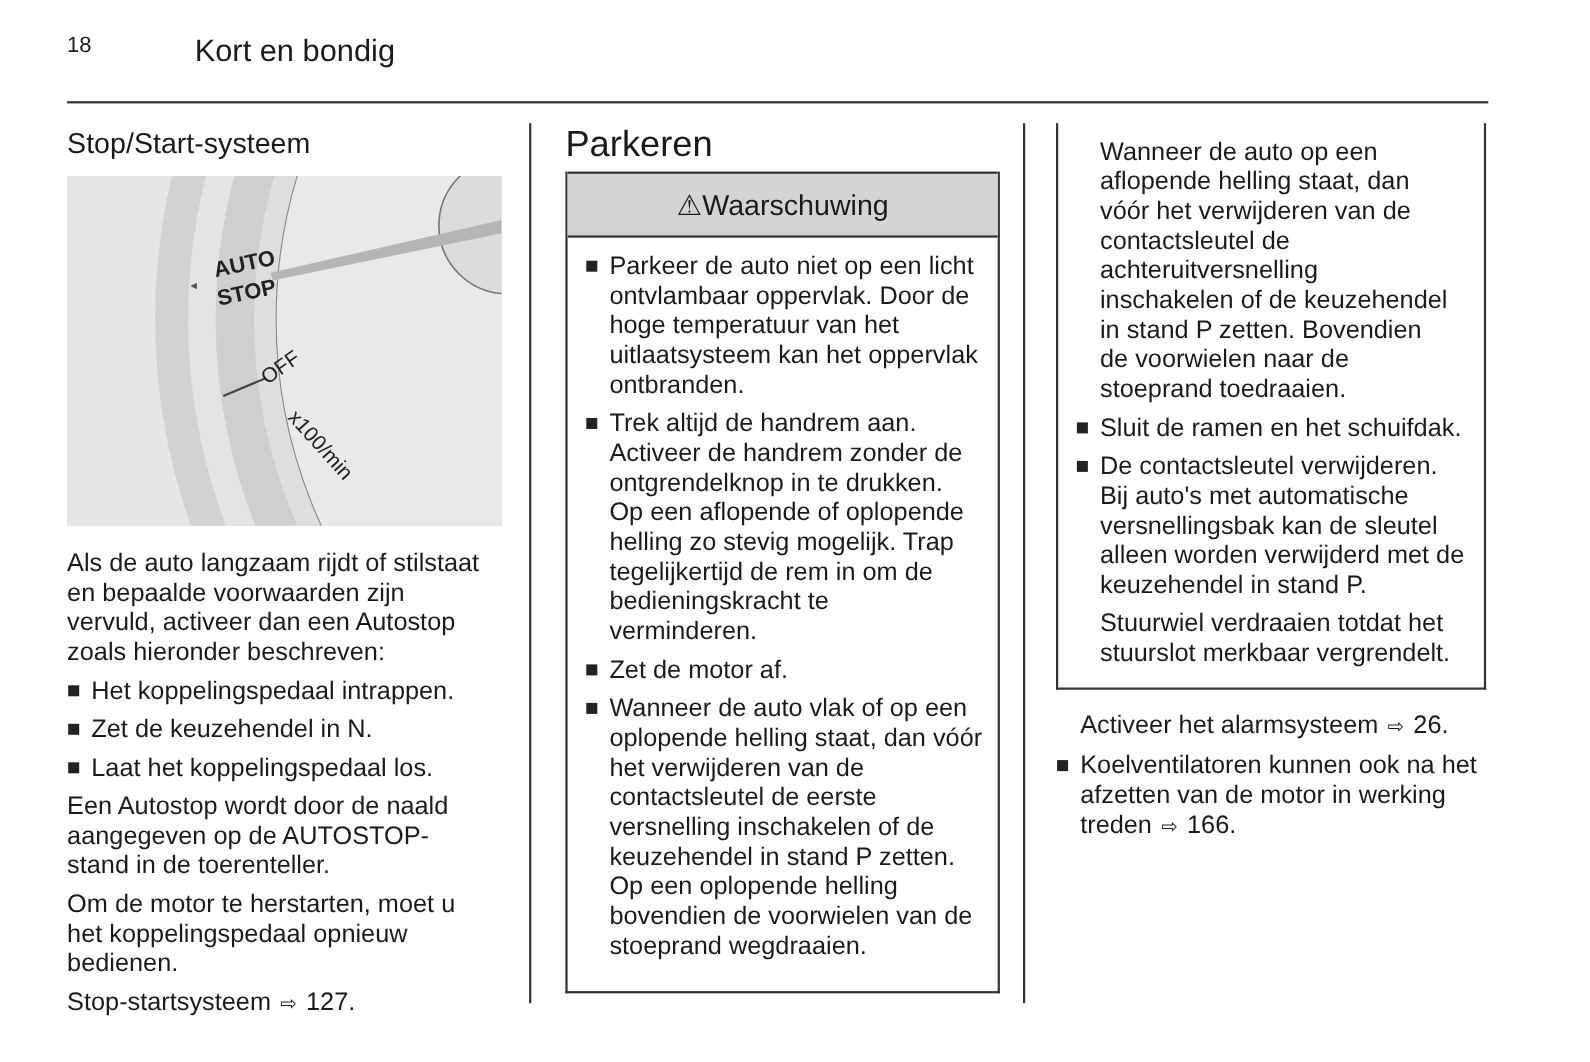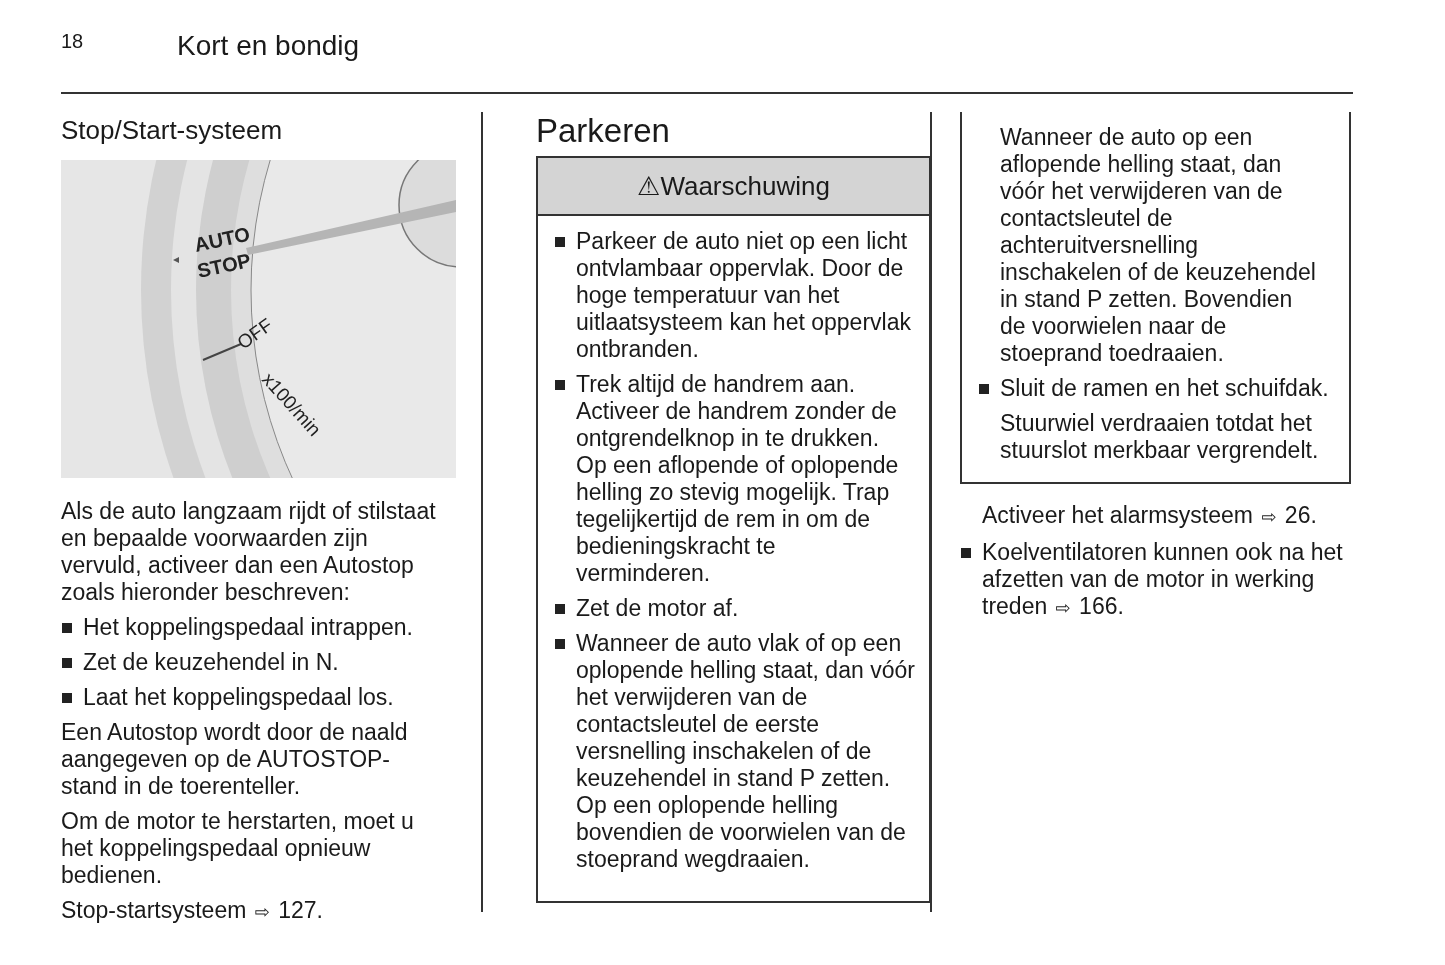--- a/index.html
+++ b/index.html
@@ -7,21 +7,21 @@
     width: 1445px; height: 965px; position: relative; overflow: hidden;
     font-family: "Liberation Sans", sans-serif; color: #1a1a1a;
   }
   .page-header { position: absolute; left: 61px; top: 28px; right: 92px; height: 64px; border-bottom: 2px solid #333; }
   .page-number { position: absolute; left: 0; top: 2px; font-size: 20px; }
   .page-title { position: absolute; left: 116px; top: 2px; font-size: 28px; }
 
   .col { position: absolute; top: 112px; font-size: 23px; line-height: 27px; }
   .col p { margin: 0 16px 8px 0; }
   .col1 { left: 61px; width: 400px; }
-  .col2 { left: 536px; width: 395px; }
+  .col2 { left: 514px; width: 395px; }
   .col3 { left: 960px; width: 395px; }
   .vrule { position: absolute; top: 112px; width: 2px; height: 800px; background: #333; }
 
   .section-title { font-size: 26px; margin: 5px 0 16px 0; }
   .section-title-big { font-size: 33px; margin: 5px 0 12px 0; }
 
   .figure { width: 395px; height: 318px; background: #e3e3e3; margin-bottom: 20px; position: relative; overflow: hidden; }
   .figure svg { width: 100%; height: 100%; display: block; }
 
   ul.bullets { list-style: none; padding: 0; margin: 0 0 8px 0; }
@@ -99,20 +99,21 @@
       </ul>
     </div>
   </div>
 </div>
 
 <div class="col col3">
   <div class="col3-box">
     <p class="indent">Wanneer de auto op een aflopende helling staat, dan vóór het verwijderen van de contactsleutel de achteruitversnelling inschakelen of de keuzehendel in stand P zetten. Bovendien de voorwielen naar de stoeprand toedraaien.</p>
     <ul class="bullets">
       <li><span class="bullet"></span><span>Sluit de ramen en het schuifdak.</span></li>
+      <li><span class="bullet"></span><span>De contactsleutel verwijderen. Bij auto's met automatische versnellingsbak kan de sleutel alleen worden verwijderd met de keuzehendel in stand P.</span></li>
     </ul>
     <p class="indent">Stuurwiel verdraaien totdat het stuurslot merkbaar vergrendelt.</p>
   </div>
   <p class="indent">
     <span>Activeer het alarmsysteem</span>
     <span class="ref-icon">⇨</span>
     <span>26.</span>
   </p>
   <ul class="bullets">
     <li><span class="bullet"></span><span>Koelventilatoren kunnen ook na het afzetten van de motor in werking treden</span>

